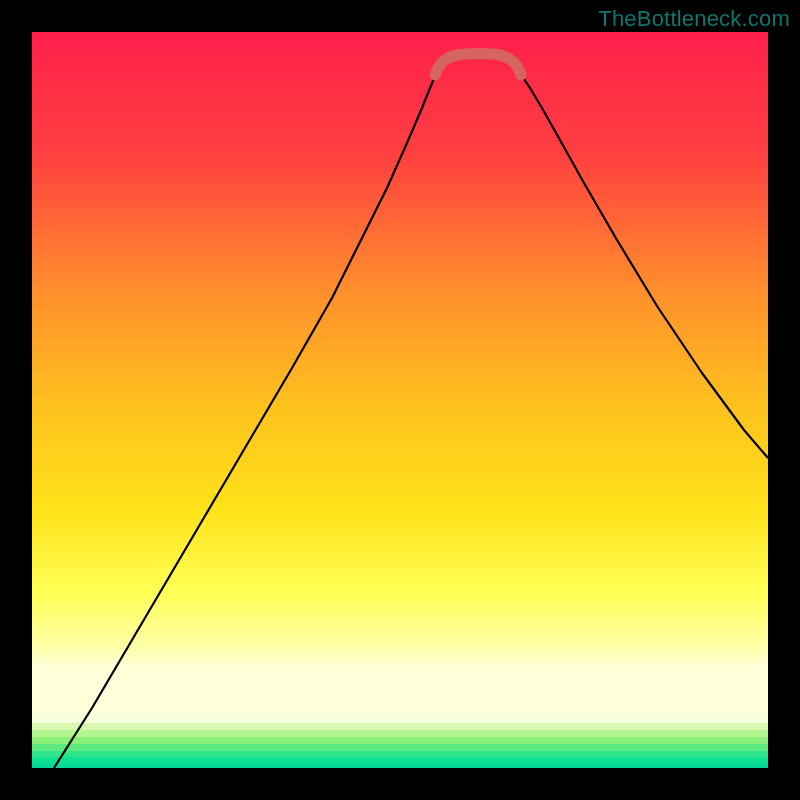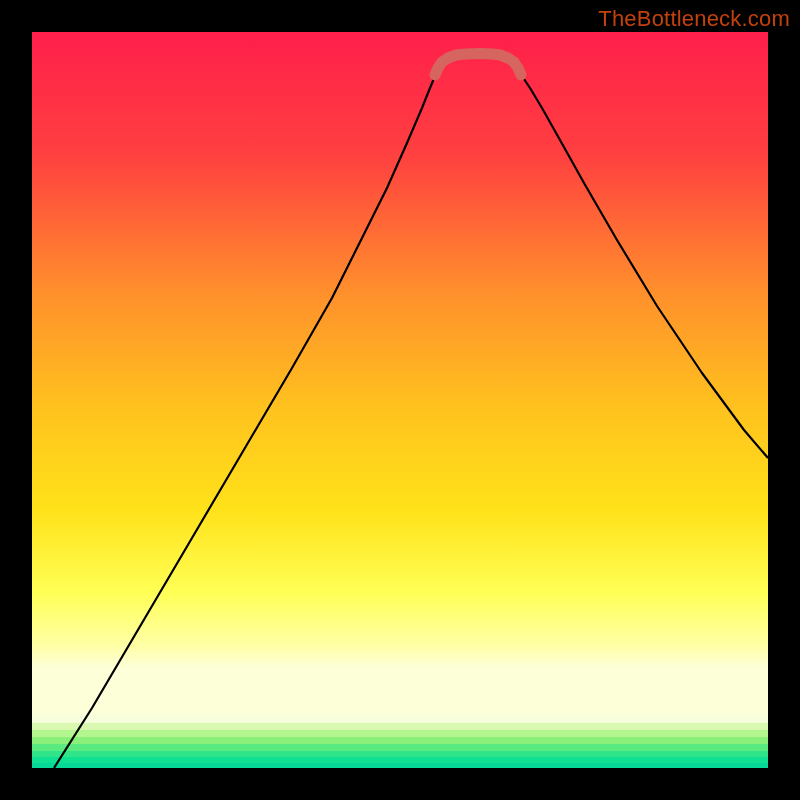--- a/index.html
+++ b/index.html
@@ -47,21 +47,21 @@
     position: absolute;
     left: 0;
     top: 0;
     width: 100%;
     height: 100%;
   }
   .watermark {
     position: absolute;
     top: 6px;
     right: 10px;
-    color: #c2410c;
+    color: #0f766e;
     font-size: 22px;
     letter-spacing: 0.2px;
     font-weight: 400;
   }
 </style>
 </head>
 <body>
 
 <div class="frame">
   <div class="watermark">TheBottleneck.com</div>

